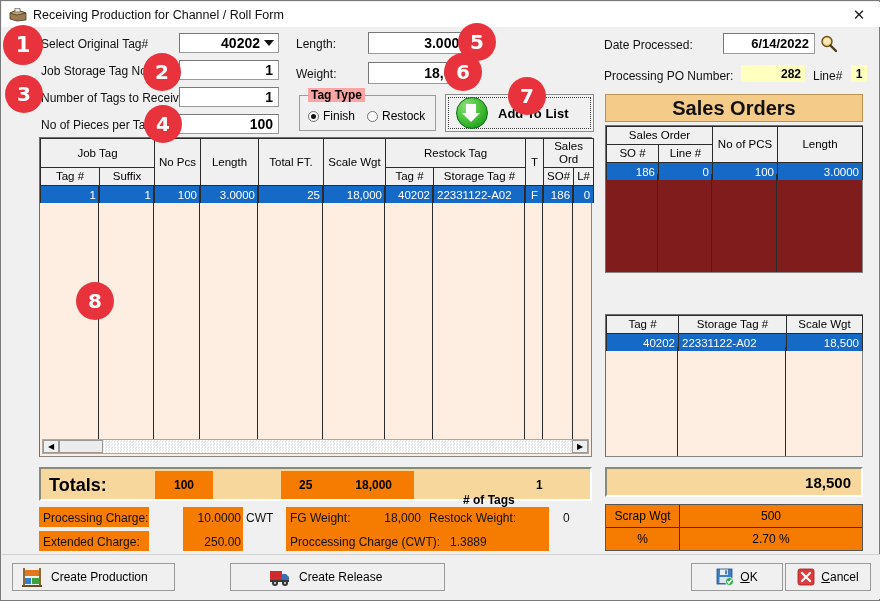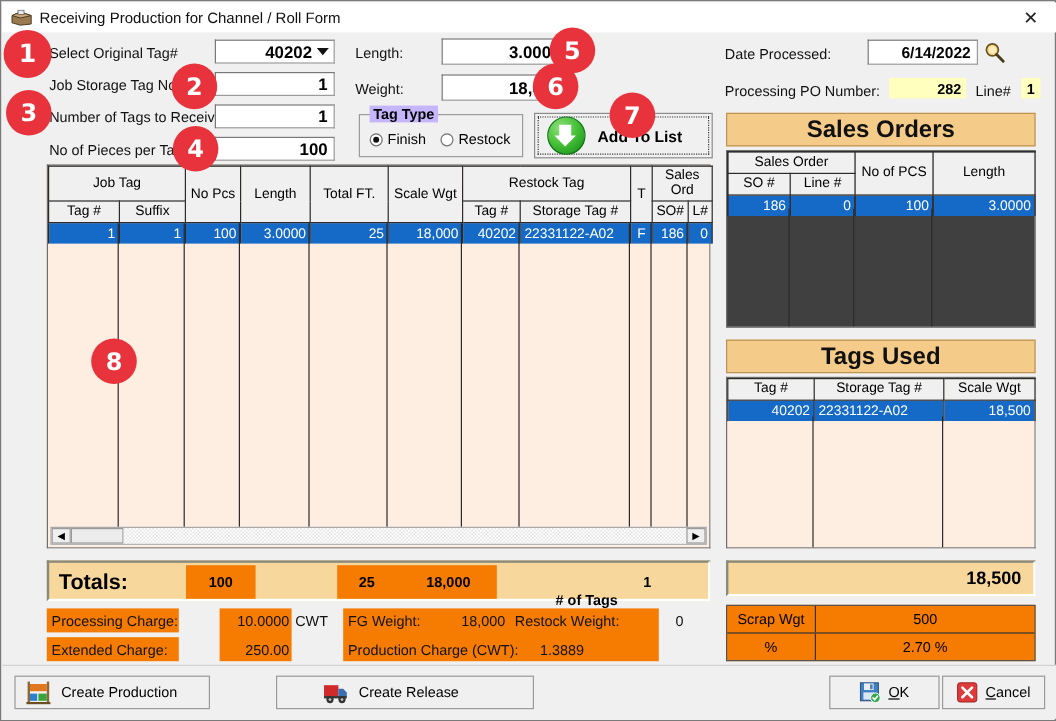--- a/index.html
+++ b/index.html
@@ -27,21 +27,21 @@
          display:flex;align-items:center;justify-content:flex-end;padding-right:5px;}
   .field.combo{padding-right:18px;}
   .combo-arrow{position:absolute;right:4px;top:50%;transform:translateY(-50%);
                width:0;height:0;border-left:5px solid transparent;border-right:5px solid transparent;
                border-top:6px solid #111;}
   .yellowfield{position:absolute;background:#ffffbe;font-weight:bold;font-size:12px;
                display:flex;align-items:center;justify-content:flex-end;padding-right:4px;box-sizing:border-box;}
 
   
   .group{position:absolute;box-sizing:border-box;border:1px solid #9b9b9b;}
-  .group-title{position:absolute;top:-8px;left:8px;background:#c4b5fd;padding:0 3px;
+  .group-title{position:absolute;top:-8px;left:8px;background:#fca5a5;padding:0 3px;
                font-weight:bold;font-size:12px;}
   .radio{position:absolute;display:flex;align-items:center;font-size:12px;}
   .radio .dot{width:11px;height:11px;border-radius:50%;border:1px solid #707070;
               background:#fff;margin-right:4px;position:relative;box-sizing:border-box;}
   .radio .dot.on::after{content:"";position:absolute;left:2px;top:2px;width:5px;height:5px;
               border-radius:50%;background:#111;}
 
   
   .addbtn{position:absolute;box-sizing:border-box;background:#f0f0f0;
           border:1px solid #8c8c8c;display:flex;align-items:center;}
@@ -249,21 +249,21 @@
 
     <div class="hscroll" style="left:2px;bottom:2px;width:547px;height:15px;">
       <span class="sbtn">◀</span>
       <span class="thumb"></span>
       <span class="track"></span>
       <span class="sbtn">▶</span>
     </div>
   </div>
 
   <div class="panelhead" style="left:604px;top:93px;width:258px;height:28px;">Sales Orders</div>
-  <div class="gridbox" style="left:604px;top:124px;width:258px;height:148px;background:#404040;">
+  <div class="gridbox" style="left:604px;top:124px;width:258px;height:148px;background:#7f1d1d;">
     <table class="grid">
       <colgroup>
           <col style="width:52px">
           <col style="width:54px">
           <col style="width:65px">
           <col style="width:85px">
         </colgroup>
       <thead>
         <tr>
           <th colspan="2">Sales Order</th>
@@ -282,21 +282,20 @@
           <td>100</td>
           <td>3.0000</td>
         </tr>
       </tbody>
     </table>
     <span class="colsplit" style="left:51px;top:48px;height:98px;"></span>
     <span class="colsplit" style="left:105px;top:48px;height:98px;"></span>
     <span class="colsplit" style="left:170px;top:48px;height:98px;"></span>
   </div>
 
-  <div class="panelhead" style="left:604px;top:282px;width:258px;height:28px;">Tags Used</div>
   <div class="gridbox" style="left:604px;top:313px;width:258px;height:143px;">
     <table class="grid">
       <colgroup>
           <col style="width:72px">
           <col style="width:108px">
           <col style="width:76px">
         </colgroup>
       <thead>
         <tr>
           <th>Tag #</th>
@@ -333,21 +332,21 @@
   <span class="obtxt" style="left:42px;top:510px;">Processing Charge:</span>
   <span class="obtxt" style="left:42px;top:534px;">Extended Charge:</span>
   <span class="obtxt" style="left:186px;top:510px;width:54px;text-align:right;">10.0000</span>
   <span class="obtxt" style="left:245px;top:510px;">CWT</span>
   <span class="obtxt" style="left:186px;top:534px;width:54px;text-align:right;">250.00</span>
 
   <span class="obtxt" style="left:289px;top:510px;">FG Weight:</span>
   <span class="obtxt" style="left:375px;top:510px;width:45px;text-align:right;">18,000</span>
   <span class="obtxt" style="left:428px;top:510px;">Restock Weight:</span>
   <span class="obtxt" style="left:562px;top:510px;">0</span>
-  <span class="obtxt" style="left:289px;top:534px;">Production Charge (CWT):</span>
+  <span class="obtxt" style="left:289px;top:534px;">Proccessing Charge (CWT):</span>
   <span class="obtxt" style="left:449px;top:534px;">1.3889</span>
 
   <div class="totalsbar" style="left:604px;top:466px;width:258px;height:30px;">
     <span style="position:absolute;right:10px;top:5px;font-weight:bold;font-size:15px;">18,500</span>
   </div>
   <div class="btmgridbox" style="left:604px;top:503px;width:258px;height:47px;">
     <div class="bg-row top">
       <span class="bg-c1">Scrap Wgt</span>
       <span class="bg-c2">500</span>
     </div>

